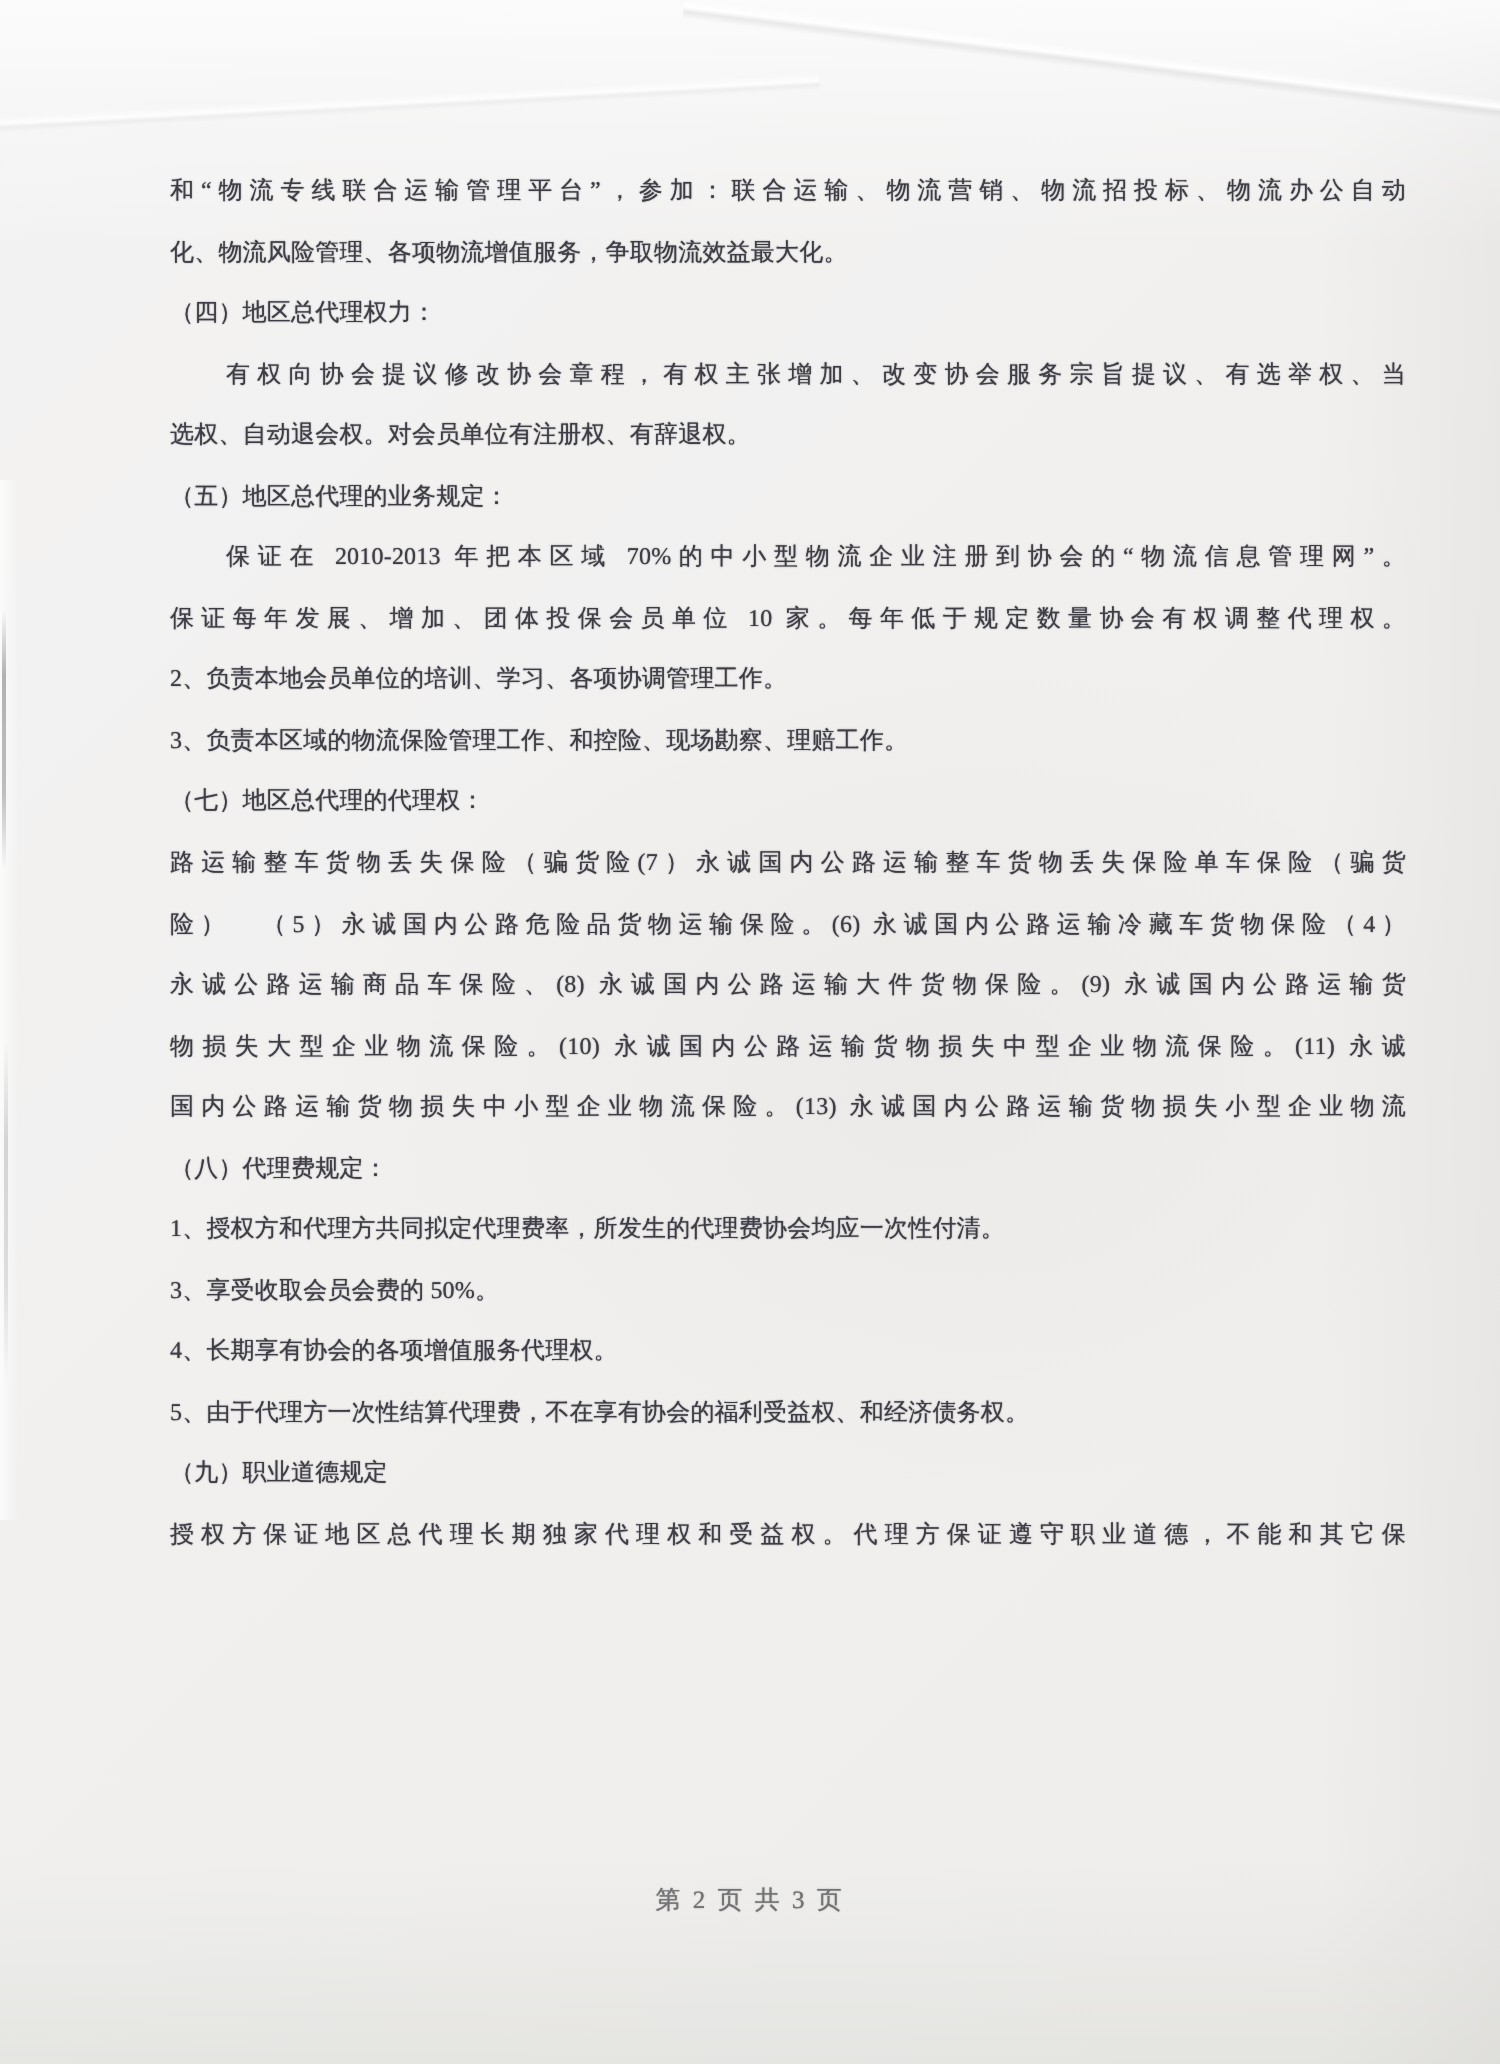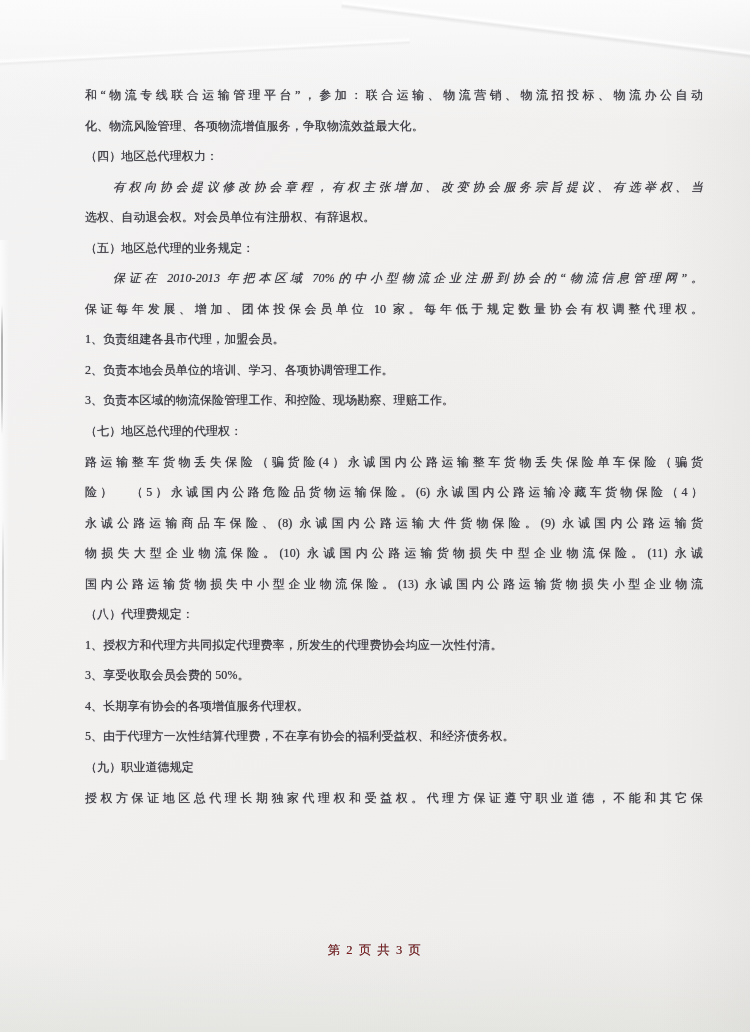--- a/index.html
+++ b/index.html
@@ -83,31 +83,30 @@
     white-space: nowrap;
     letter-spacing: 0.1px;
   }
   .line.fill {
     white-space: normal;
     text-align: justify;
     text-align-last: justify;
   }
   .line.indent {
     padding-left: 28px;
-    font-style: italic;
   }
   .footer {
     position: absolute;
     left: 0;
     top: 942px;
     width: 100%;
     text-align: center;
     font-size: 12.5px;
     letter-spacing: 1.5px;
-    color: #7f1d1d;
+    color: #737373;
     text-shadow: 0 0 0.6px rgba(75,74,82,0.8);
   }
 </style>
 </head>
 <body>
 
 <div class="paper"></div>
 <div class="crease-top"></div>
 <div class="crease-top2"></div>
 <div class="edge-left-light"></div>
@@ -116,25 +115,24 @@
 
 <div class="content">
     <div class="line fill">和“物流专线联合运输管理平台”，参加：联合运输、物流营销、物流招投标、物流办公自动</div>
     <div class="line">化、物流风险管理、各项物流增值服务，争取物流效益最大化。</div>
     <div class="line">（四）地区总代理权力：</div>
     <div class="line indent fill">有权向协会提议修改协会章程，有权主张增加、改变协会服务宗旨提议、有选举权、当</div>
     <div class="line">选权、自动退会权。对会员单位有注册权、有辞退权。</div>
     <div class="line">（五）地区总代理的业务规定：</div>
     <div class="line indent fill">保证在 2010-2013 年把本区域 70%的中小型物流企业注册到协会的“物流信息管理网”。</div>
     <div class="line fill">保证每年发展、增加、团体投保会员单位 10 家。每年低于规定数量协会有权调整代理权。</div>
-    <div class="line">1、负责组建各县市代理，加盟会员。</div>
     <div class="line">2、负责本地会员单位的培训、学习、各项协调管理工作。</div>
     <div class="line">3、负责本区域的物流保险管理工作、和控险、现场勘察、理赔工作。</div>
     <div class="line">（七）地区总代理的代理权：</div>
-    <div class="line fill">路运输整车货物丢失保险（骗货险(4）永诚国内公路运输整车货物丢失保险单车保险（骗货</div>
+    <div class="line fill">路运输整车货物丢失保险（骗货险(7）永诚国内公路运输整车货物丢失保险单车保险（骗货</div>
     <div class="line fill">险）　（5）永诚国内公路危险品货物运输保险。(6) 永诚国内公路运输冷藏车货物保险（4）</div>
     <div class="line fill">永诚公路运输商品车保险、(8) 永诚国内公路运输大件货物保险。(9) 永诚国内公路运输货</div>
     <div class="line fill">物损失大型企业物流保险。(10) 永诚国内公路运输货物损失中型企业物流保险。(11) 永诚</div>
     <div class="line fill">国内公路运输货物损失中小型企业物流保险。(13) 永诚国内公路运输货物损失小型企业物流</div>
     <div class="line">（八）代理费规定：</div>
     <div class="line">1、授权方和代理方共同拟定代理费率，所发生的代理费协会均应一次性付清。</div>
     <div class="line">3、享受收取会员会费的 50%。</div>
     <div class="line">4、长期享有协会的各项增值服务代理权。</div>
     <div class="line">5、由于代理方一次性结算代理费，不在享有协会的福利受益权、和经济债务权。</div>
     <div class="line">（九）职业道德规定</div>

